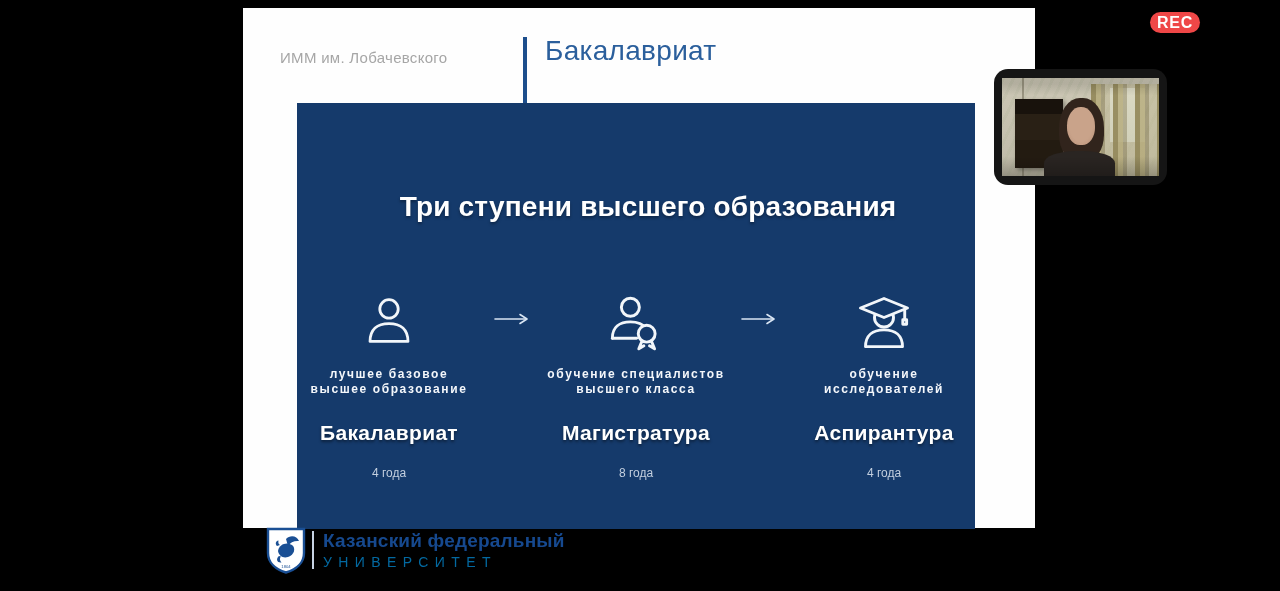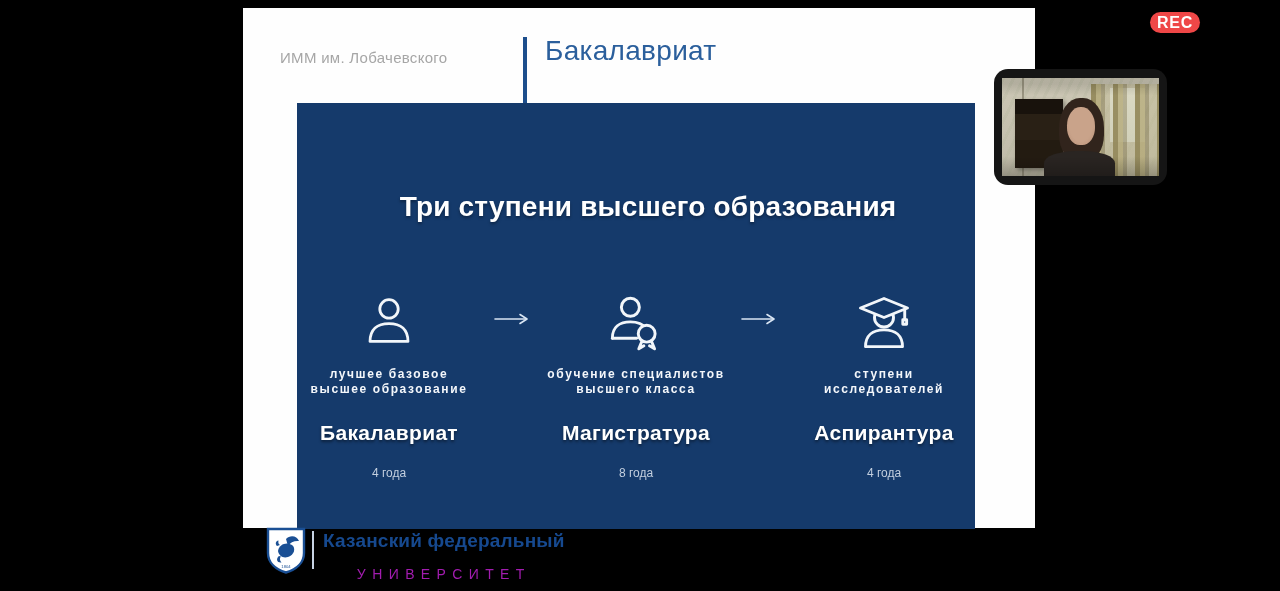--- a/index.html
+++ b/index.html
@@ -55,21 +55,21 @@
   .stage-duration { margin-top:21px; font-size:12px; color:#c3cfdf; }
   .stage-arrow { position:absolute; top:209px; width:40px; height:14px; }
   .arrow-1 { left:196px; }
   .arrow-2 { left:443px; }
   
   .kfu-logo { position:absolute; left:22px; top:519px; display:flex; align-items:flex-start; }
   .kfu-emblem { width:42px; height:47px; }
   .kfu-logo-divider { width:2px; height:38px; background:#c7d3e3; margin:4px 9px 0 5px; }
   .kfu-text { padding-top:3px; }
   .kfu-line1 { font-size:19px; font-weight:bold; color:#16498f; letter-spacing:0.2px; }
-  .kfu-line2 { margin-top:14px; font-size:14px; color:#a21caf; letter-spacing:6.4px; font-weight:400;text-align:center; }
+  .kfu-line2 { margin-top:2px; font-size:14px; color:#0369a1; letter-spacing:6.4px; font-weight:400; }
   
   .webcam {
     position:absolute; left:994px; top:69px; width:173px; height:116px;
     background:#151515; border-radius:14px;
   }
   .webcam-video {
     position:absolute; left:8px; top:9px; width:157px; height:98px;
     background:#c7c2ae; overflow:hidden;
   }
   .cam-scene { position:absolute; inset:0; filter:blur(0.7px) saturate(0.92); }
@@ -190,21 +190,21 @@
         <div class="stage-icon">
           <svg width="56" height="62" viewBox="0 0 50 50" fill="none" stroke="#f2f6fa" stroke-width="2.6" stroke-linecap="round" stroke-linejoin="round">
             <circle cx="25" cy="21" r="8.5"></circle>
             <path d="M8.5 47 C8.5 37 15 32 25 32 C35 32 41.5 37 41.5 47 Z"></path>
             <path d="M25 4 L46 12.5 L25 21 L4 12.5 Z" fill="#153a6b"></path>
             <path d="M43.5 13.5 L43.5 23"></path>
             <path d="M41.8 23 h3.4 v4 h-3.4 Z"></path>
           </svg>
         </div>
         <div class="stage-caption">
-          <span>ступени</span>
+          <span>обучение</span>
           <span>исследователей</span>
         </div>
         <div class="stage-name">Аспирантура</div>
         <div class="stage-duration">4 года</div>
       </div>
     </div>
 
     <div class="kfu-logo">
       <svg class="kfu-emblem" viewBox="0 0 42 47">
         <path d="M3 2 H39 V26 C39 36 31 42.5 21 45.5 C11 42.5 3 36 3 26 Z" fill="#ffffff" stroke="#1a4f94" stroke-width="2.4"></path>

